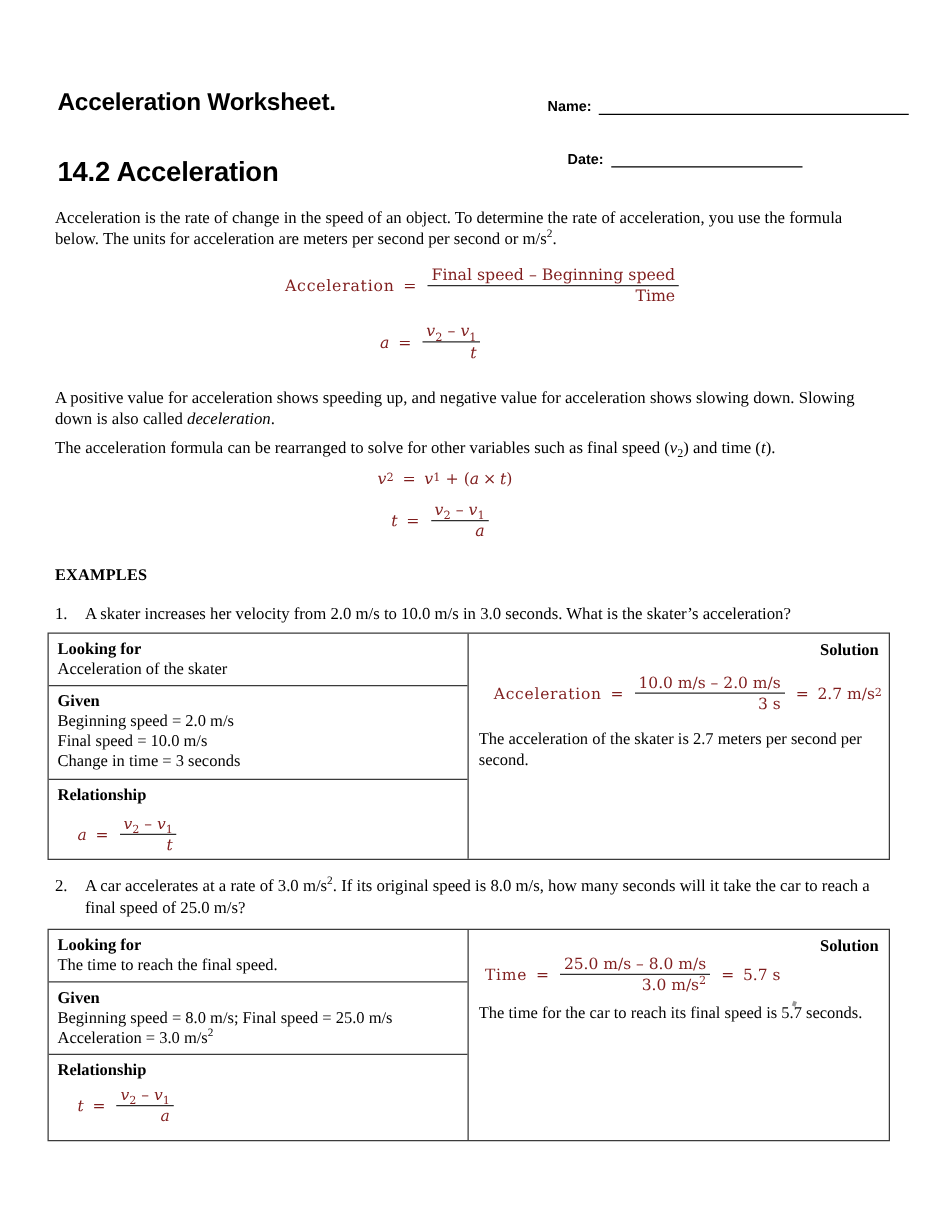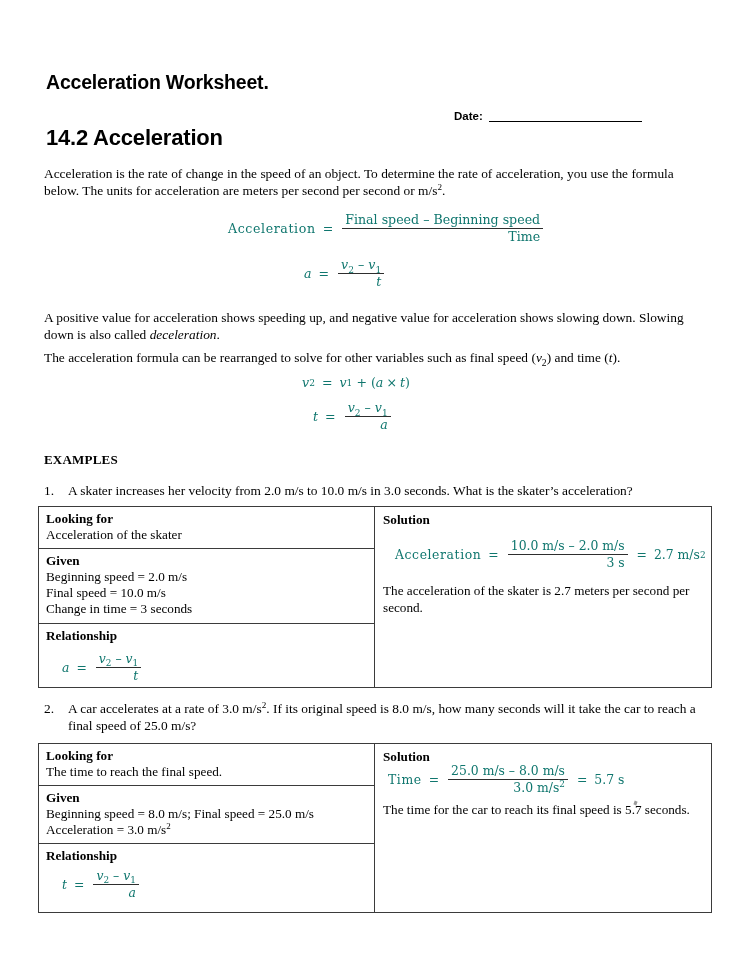--- a/index.html
+++ b/index.html
@@ -48,21 +48,21 @@
 
   .field-row {
     position: absolute;
     display: flex;
     align-items: flex-end;
     font-family: "Liberation Sans", "DejaVu Sans", sans-serif;
     font-weight: bold;
     font-size: 11.5px;
   }
   .field-name { left: 438px; top: 60px; }
-  .field-date { left: 438px; top: 90px; padding-left: 16px; }
+  .field-date { left: 438px; top: 102px; padding-left: 16px; }
   .field-label { white-space: nowrap; }
   .field-line {
     display: inline-block;
     border-bottom: 1.6px solid #000;
     margin-left: 6px;
     height: 11px;
   }
   .field-name .field-line { width: 248px; }
   .field-date .field-line { width: 153px; }
 
@@ -105,21 +105,21 @@
     display: block;
     margin-left: 24px;
   }
   .q1 { left: 44px; top: 462px; width: 665px; }
   .q2 { left: 44px; top: 680px; width: 665px; }
 
   
   .mathblk {
     position: absolute;
     font-family: "DejaVu Serif", "Liberation Serif", serif;
-    color: #0f766e;
+    color: #7f1d1d;
     font-size: 12.5px;
     white-space: nowrap;
   }
   .mrow { display: inline-flex; align-items: center; }
   .mlabel { letter-spacing: 0.6px; }
   .meq { margin: 0 7px; }
   .frac {
     display: inline-flex;
     flex-direction: column;
     align-items: flex-end;
@@ -195,20 +195,21 @@
   .rel-math { position: relative; height: 34px; }
   .rel-math .mathblk { position: absolute; }
 
   #t1-rel-math { left: 16px; top: 8px; font-size: 12.4px; }
   #t2-rel-math { left: 16px; top: 4px; font-size: 12.4px; }
 
   .sol-head {
     font-weight: bold;
     font-size: 13.2px;
     line-height: 1.2;
+    text-align: right;
   }
   .sol-text {
     font-size: 13.2px;
     line-height: 1.25;
   }
   #t1-sol-math { left: 20px; top: 32px; font-size: 12.4px; }
   #t2-sol-math { left: 13px; top: 20px; font-size: 12.4px; }
   #t1-sol-text { position: absolute; left: 8px; top: 76px; width: 318px; }
   #t2-sol-text { position: absolute; left: 8px; top: 58px; width: 318px; }
 
@@ -222,20 +223,24 @@
     transform: rotate(20deg);
   }
 </style>
 </head>
 <body>
 
 <div class="page">
 
   <div class="doc-title">Acceleration Worksheet.</div>
 
+  <div class="field-row field-name">
+    <span class="field-label">Name:</span>
+    <span class="field-line"></span>
+  </div>
 
   <div class="field-row field-date">
     <span class="field-label">Date:</span>
     <span class="field-line"></span>
   </div>
 
   <div class="section-title">14.2 Acceleration</div>
 
   <div class="para p-intro">
     <span>Acceleration is the rate of change in the speed of an object. To determine the rate of acceleration, you use the formula below. The units for acceleration are meters per second per second or m/s</span><sup class="sup">2</sup><span>.</span>

